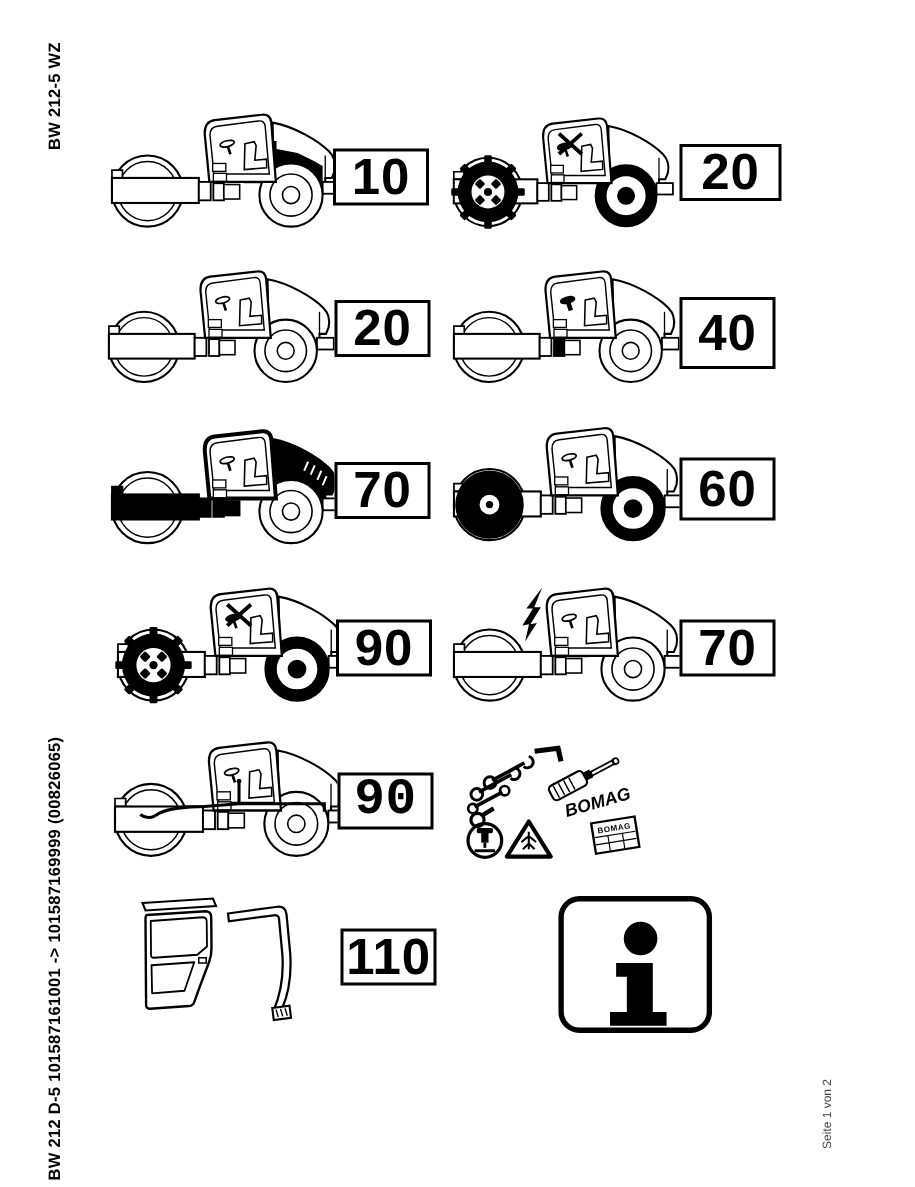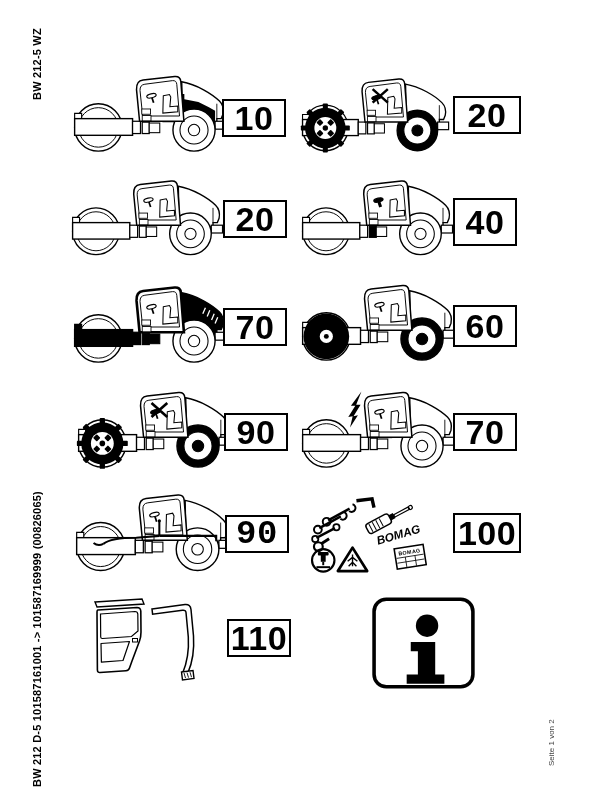--- a/index.html
+++ b/index.html
@@ -916,23 +916,20 @@
       <path class="ln" d="M46,64 v12 M46,67 l-5,4 M46,67 l5,4 M46,72 l-4,4 M46,72 l4,4" stroke-width="1.4"></path>
     </g>
 
     <g transform="rotate(-9 104 66)">
       <rect class="wh" x="90" y="56" width="30" height="21" stroke-width="1.6"></rect>
       <text class="plate-brand-text" x="93.5" y="63.5">BOMAG</text>
       <path class="ln" d="M91,66 h28 M91,71 h28 M100,66 v10.5 M110,66 v10.5" stroke-width="0.8"></path>
     </g>
   </svg>
 </div>
-  <div class="plate" style="left:453px;top:513px;width:68px;height:40px;">
-    <span>100</span>
-  </div>
 
   <div class="fig" style="left:88px;top:598px;width:128px;height:86px;">
   <svg viewBox="0 0 128 86">
     <path class="wh" d="M7,4 L54,1 L56,6 L9,9 Z" stroke-width="1.4"></path>
     <path class="wh" d="M10,12 L49,9.5 Q52.5,9.5 52.8,13 L53,34 Q53,39 51.5,43 L44,63 L41.5,70 Q40.8,72.5 38,72.7
                        L12,74.5 Q9.5,74.7 9.4,72 L9,15 Q8.9,12.2 10,12 Z" stroke-width="1.6"></path>
     <path class="ln" d="M12.5,16 L47,13.5 Q49.6,13.5 49.8,16 L50,33 L43.5,38.5 L14.5,40.5 Q12.8,40.6 12.7,39 Z" stroke-width="1.2"></path>
     <path class="ln" d="M13,45.5 L41.5,43.5 L35,62.5 L13.4,64.2 Z" stroke-width="1.2" stroke-linejoin="round"></path>
     <rect class="ln" x="44.5" y="40.5" width="5" height="3.5" stroke-width="1"></rect>
     <path class="wh" d="M64,11 L97,6.5 Q102.5,6 103,11.5 L105.5,38 Q106.8,59 100,74.5 L94.5,75.5

